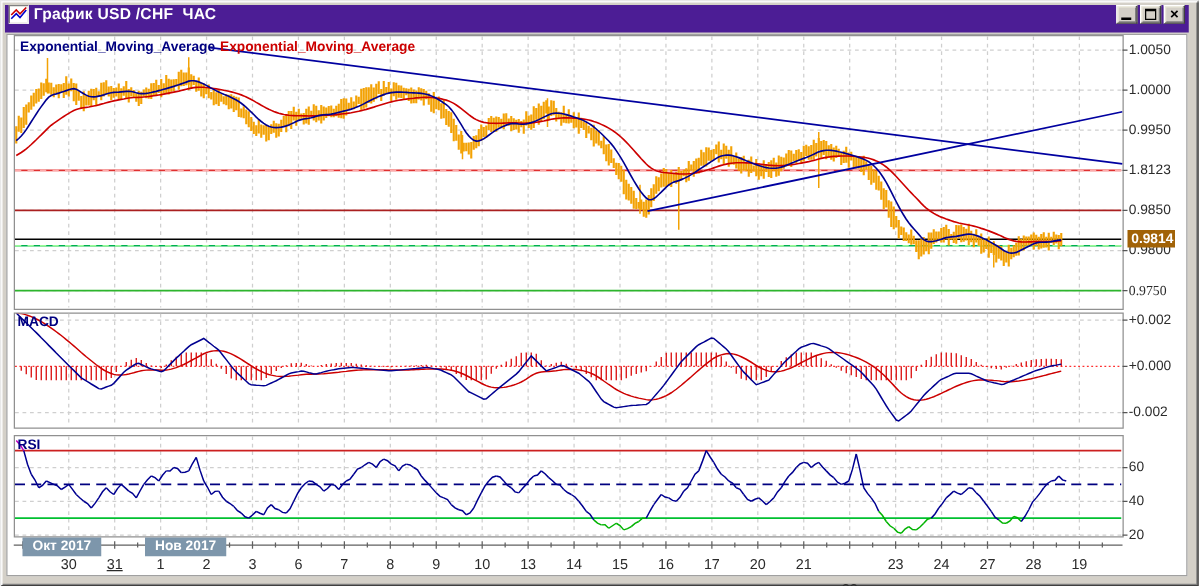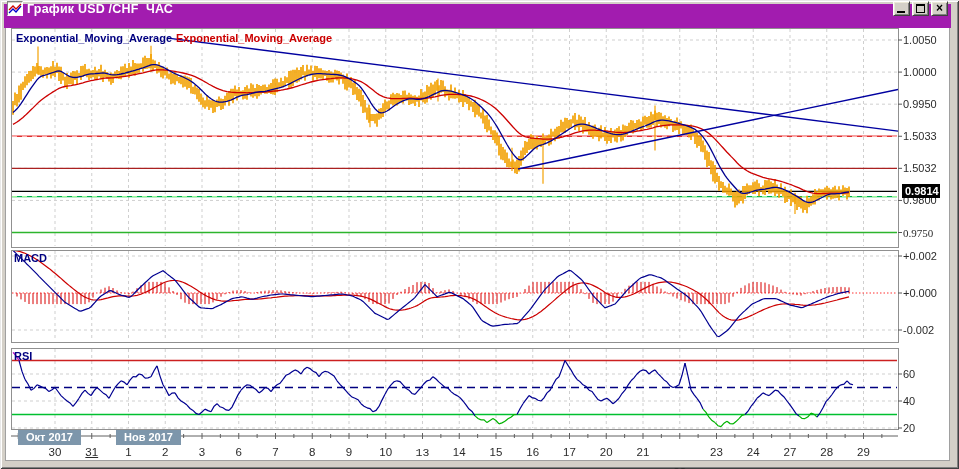--- a/index.html
+++ b/index.html
@@ -4,22 +4,22 @@
 <style>
   html,body{margin:0;padding:0;background:#808080;}
   *{box-sizing:border-box;}
   .window{
     position:relative;width:959px;height:469px;background:#d4d0c8;overflow:hidden;
     font-family:"Liberation Sans",sans-serif;
     box-shadow:inset 1px 1px 0 #e8e8e8, inset -1px -1px 0 #404040,
                inset 2px 2px 0 #ffffff, inset -2px -2px 0 #808080;
   }
   .titlebar{
-    position:absolute;left:4px;top:4px;width:947px;height:22px;background:#a21caf;
-    display:flex;align-items:flex-end;padding:12px 3px;
+    position:absolute;left:4px;top:4px;width:947px;height:22px;background:#4c1d95;
+    display:flex;align-items:flex-start;padding:0 3px;
   }
   .win-icon{width:16px;height:15px;margin-right:4px;background:#d4d0c8;
     border:1px solid;border-color:#808080 #fff #fff #808080;display:block;}
   .title-text{color:#fff;font-size:12.5px;font-weight:bold;letter-spacing:.2px;white-space:pre;}
   .btns{margin-left:auto;display:flex;gap:2px;}
   .btn{width:17px;height:15px;background:#d4d0c8;position:relative;cursor:default;
     border:1px solid;border-color:#fff #404040 #404040 #fff;
     box-shadow:inset 1px 1px 0 #ece9d8, inset -1px -1px 0 #808080;}
   .g-min{position:absolute;left:3px;bottom:2px;width:8px;height:2px;background:#000;}
   .g-max{position:absolute;left:3px;top:2px;width:9px;height:9px;border:1px solid #000;border-top-width:2px;}
@@ -28,21 +28,21 @@
   .client{position:absolute;left:5px;top:27px;width:945px;height:434px;background:#fff;
     border:1px solid #a0a0a0;}
   #chart{position:absolute;left:0;top:0;}
   .lbl{position:absolute;white-space:pre;}
   .ema-label{top:32px;font:bold 11px "Liberation Sans",sans-serif;}
   .pane-label{font:bold 11px "Liberation Sans",sans-serif;color:#000080;}
   .axlabel{position:absolute;left:903px;font:11px "Liberation Sans",sans-serif;color:#2b2b2b;transform:translateY(-50%);}
   .dlabel{position:absolute;top:446px;font:11.5px "Liberation Sans",sans-serif;color:#2b2b2b;transform:translateX(-50%);}
   .badge{position:absolute;top:430px;height:15px;background:#7d96ab;color:#fff;
     font:bold 11px/15px "Liberation Sans",sans-serif;padding:0 8px;}
-  .price-tag{position:absolute;left:902px;top:184px;width:38px;height:14px;background:#000000;
+  .price-tag{position:absolute;left:902px;top:184px;width:38px;height:14px;background:#a16207;
     color:#fff;font:bold 11px/14px "Liberation Sans",sans-serif;padding-left:3px;}
 </style>
 </head>
 <body>
 
 <div class="window">
 
   <svg id="chart" width="959" height="469"></svg>
 
   <div class="client"></div>
@@ -405,53 +405,53 @@
 
   <div class="lbl ema-label" style="left:16px;color:#000080;">Exponential_Moving_Average</div>
   <div class="lbl ema-label" style="left:176px;color:#cc0000;">Exponential_Moving_Average</div>
   <div class="lbl pane-label" style="left:14px;top:252px;">MACD</div>
   <div class="lbl pane-label" style="left:14px;top:350px;">RSI</div>
 
   <div id="axis-labels">
       <div class="axlabel" style="top: 40px;">1.0050</div>
       <div class="axlabel" style="top: 72.085px;">1.0000</div>
       <div class="axlabel" style="top: 104.17px;">0.9950</div>
-      <div class="axlabel" style="top: 136.255px;">1.5033</div>
-      <div class="axlabel" style="top: 168.34px;">1.5032</div>
+      <div class="axlabel" style="top: 136.255px;">1.8123</div>
+      <div class="axlabel" style="top: 168.34px;">0.9850</div>
       <div class="axlabel" style="top: 200.425px;">0.9800</div>
       <div class="axlabel" style="top: 232.51px; font-family: Liberation Serif, serif;">0.9750</div>
       <div class="axlabel" style="top: 256px;">+0.002</div>
       <div class="axlabel" style="top: 293px;">+0.000</div>
       <div class="axlabel" style="top: 330px;">-0.002</div>
       <div class="axlabel" style="top: 374px;">60</div>
       <div class="axlabel" style="top: 401px;">40</div>
       <div class="axlabel" style="top: 428px;">20</div>
       <div class="dlabel" style="left: 55px;">30</div>
       <div class="dlabel" style="left: 91.75px; text-decoration: underline;">31</div>
       <div class="dlabel" style="left: 128.5px;">1</div>
       <div class="dlabel" style="left: 165.25px;">2</div>
       <div class="dlabel" style="left: 202px;">3</div>
       <div class="dlabel" style="left: 238.75px;">6</div>
       <div class="dlabel" style="left: 275.5px;">7</div>
       <div class="dlabel" style="left: 312.25px;">8</div>
       <div class="dlabel" style="left: 349px;">9</div>
       <div class="dlabel" style="left: 385.75px;">10</div>
-      <div class="dlabel" style="left: 422.5px; font-family: Liberation Mono, monospace;">13</div>
+      <div class="dlabel" style="left: 422.5px;">13</div>
       <div class="dlabel" style="left: 459.25px;">14</div>
       <div class="dlabel" style="left: 496px;">15</div>
       <div class="dlabel" style="left: 532.75px;">16</div>
       <div class="dlabel" style="left: 569.5px;">17</div>
       <div class="dlabel" style="left: 606.25px;">20</div>
       <div class="dlabel" style="left: 643px;">21</div>
       <div class="dlabel" style="left: 679.75px; margin-top: 20px;">22</div>
       <div class="dlabel" style="left: 716.5px;">23</div>
       <div class="dlabel" style="left: 753.25px;">24</div>
       <div class="dlabel" style="left: 790px;">27</div>
       <div class="dlabel" style="left: 826.75px; text-align: right;">28</div>
-      <div class="dlabel" style="left: 863.5px;">29</div>
+      <div class="dlabel" style="left: 863.5px;">19</div>
     </div>
 
   <div class="price-tag">0.9814</div>
 
   <div class="badge" style="left:18px;">Окт 2017</div>
   <div class="badge" style="left:116px;">Нов 2017</div>
 
 </div>
 
 </body></html>

